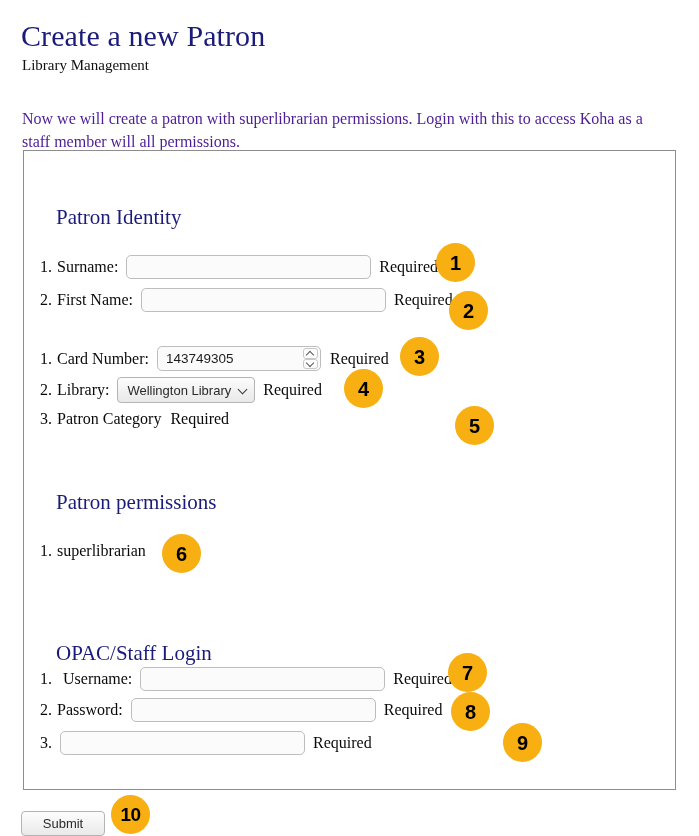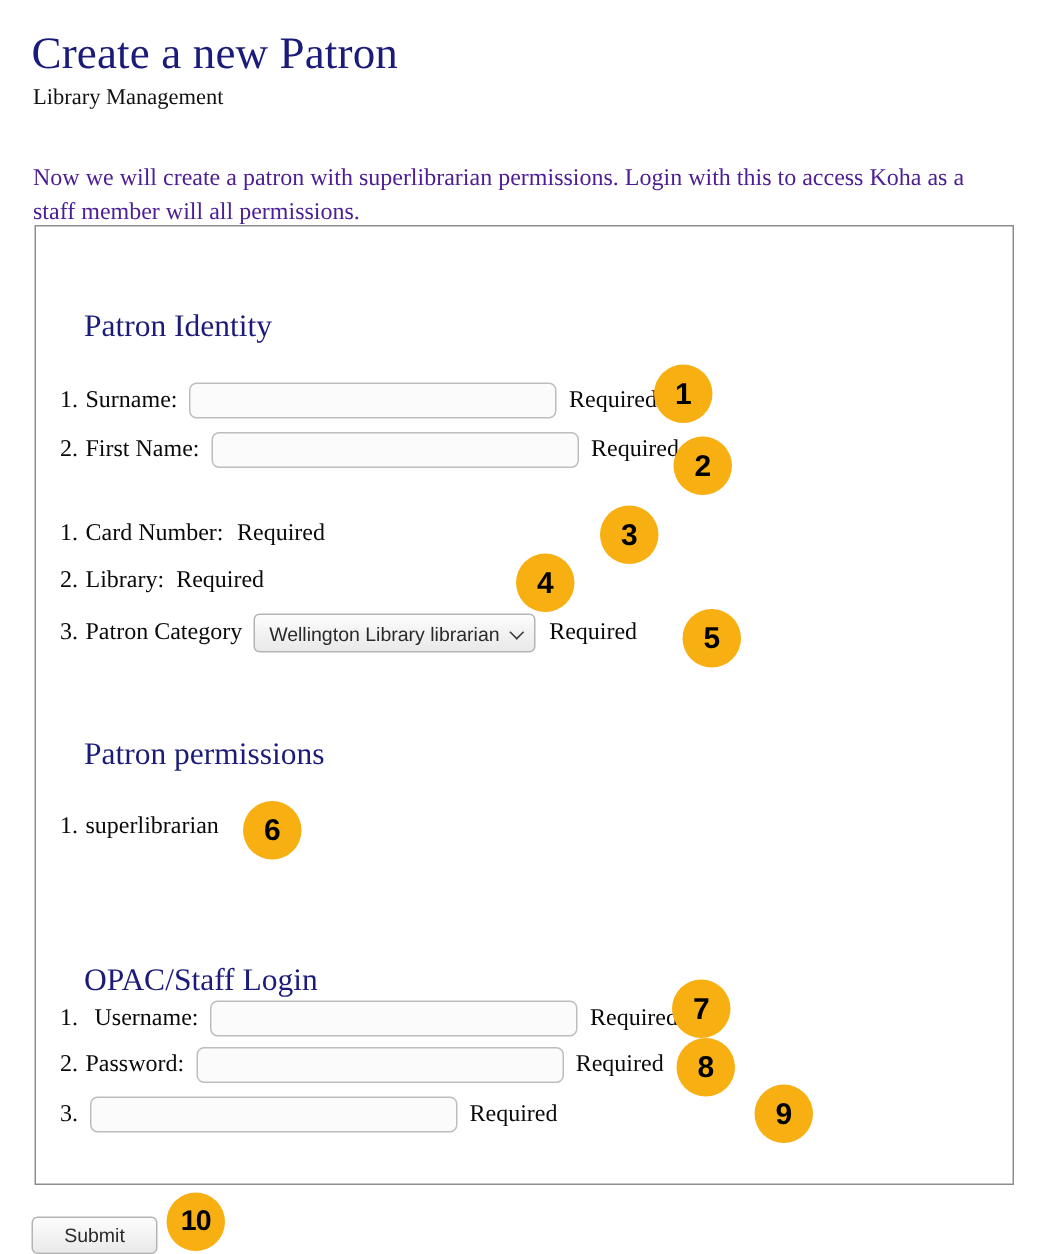--- a/index.html
+++ b/index.html
@@ -257,38 +257,45 @@
   <span class="row-label">2.</span>
   <span class="row-label" style="margin-left:5px;">First Name:</span>
   <input class="t-input" type="text" style="width: 245px; margin-left: 8px;" value="">
   <span class="req" style="margin-left:8px;">Required</span>
 </div>
 <div class="badge" style="left:449px; top:291px;">2</div>
 
 <div class="row" style="left:40px; top:346px;">
   <span class="row-label">1.</span>
   <span class="row-label" style="margin-left:5px;">Card Number:</span>
+  <span class="num-wrap" style="margin-left:8px;">
+    <input class="num-input" type="text" value="143749305" style="">
+    <span class="spin">
+      <span class="up"></span>
+      <span class="down"></span>
+    </span>
+  </span>
   <span class="req" style="margin-left:9px;">Required</span>
 </div>
 <div class="badge" style="left:400px; top:337px;">3</div>
 
 <div class="row" style="left:40px; top:377px;">
   <span class="row-label">2.</span>
   <span class="row-label" style="margin-left:5px;">Library:</span>
+  <span class="sel" style="margin-left:8px;">
+    <span>Wellington Library</span>
+    <span class="chev"></span>
+  </span>
   <span class="req" style="margin-left:8px;">Required</span>
 </div>
 <div class="badge" style="left:344px; top:369px;">4</div>
 
 <div class="row" style="left:40px; top:409px;">
   <span class="row-label">3.</span>
   <span class="row-label" style="margin-left:5px;">Patron Category</span>
-  <span class="sel" style="margin-left:8px;">
-    <span>Wellington Library librarian</span>
-    <span class="chev"></span>
-  </span>
   <span class="req" style="margin-left:9px;">Required</span>
 </div>
 <div class="badge" style="left:455px; top:406px;">5</div>
 
 <h2 class="section-heading" id="heading-permissions">Patron permissions</h2>
 
 <div class="row" style="left:40px; top:541px;">
   <span class="row-label">1.</span>
   <span class="row-label" style="margin-left:5px;">superlibrarian</span>
 </div>

